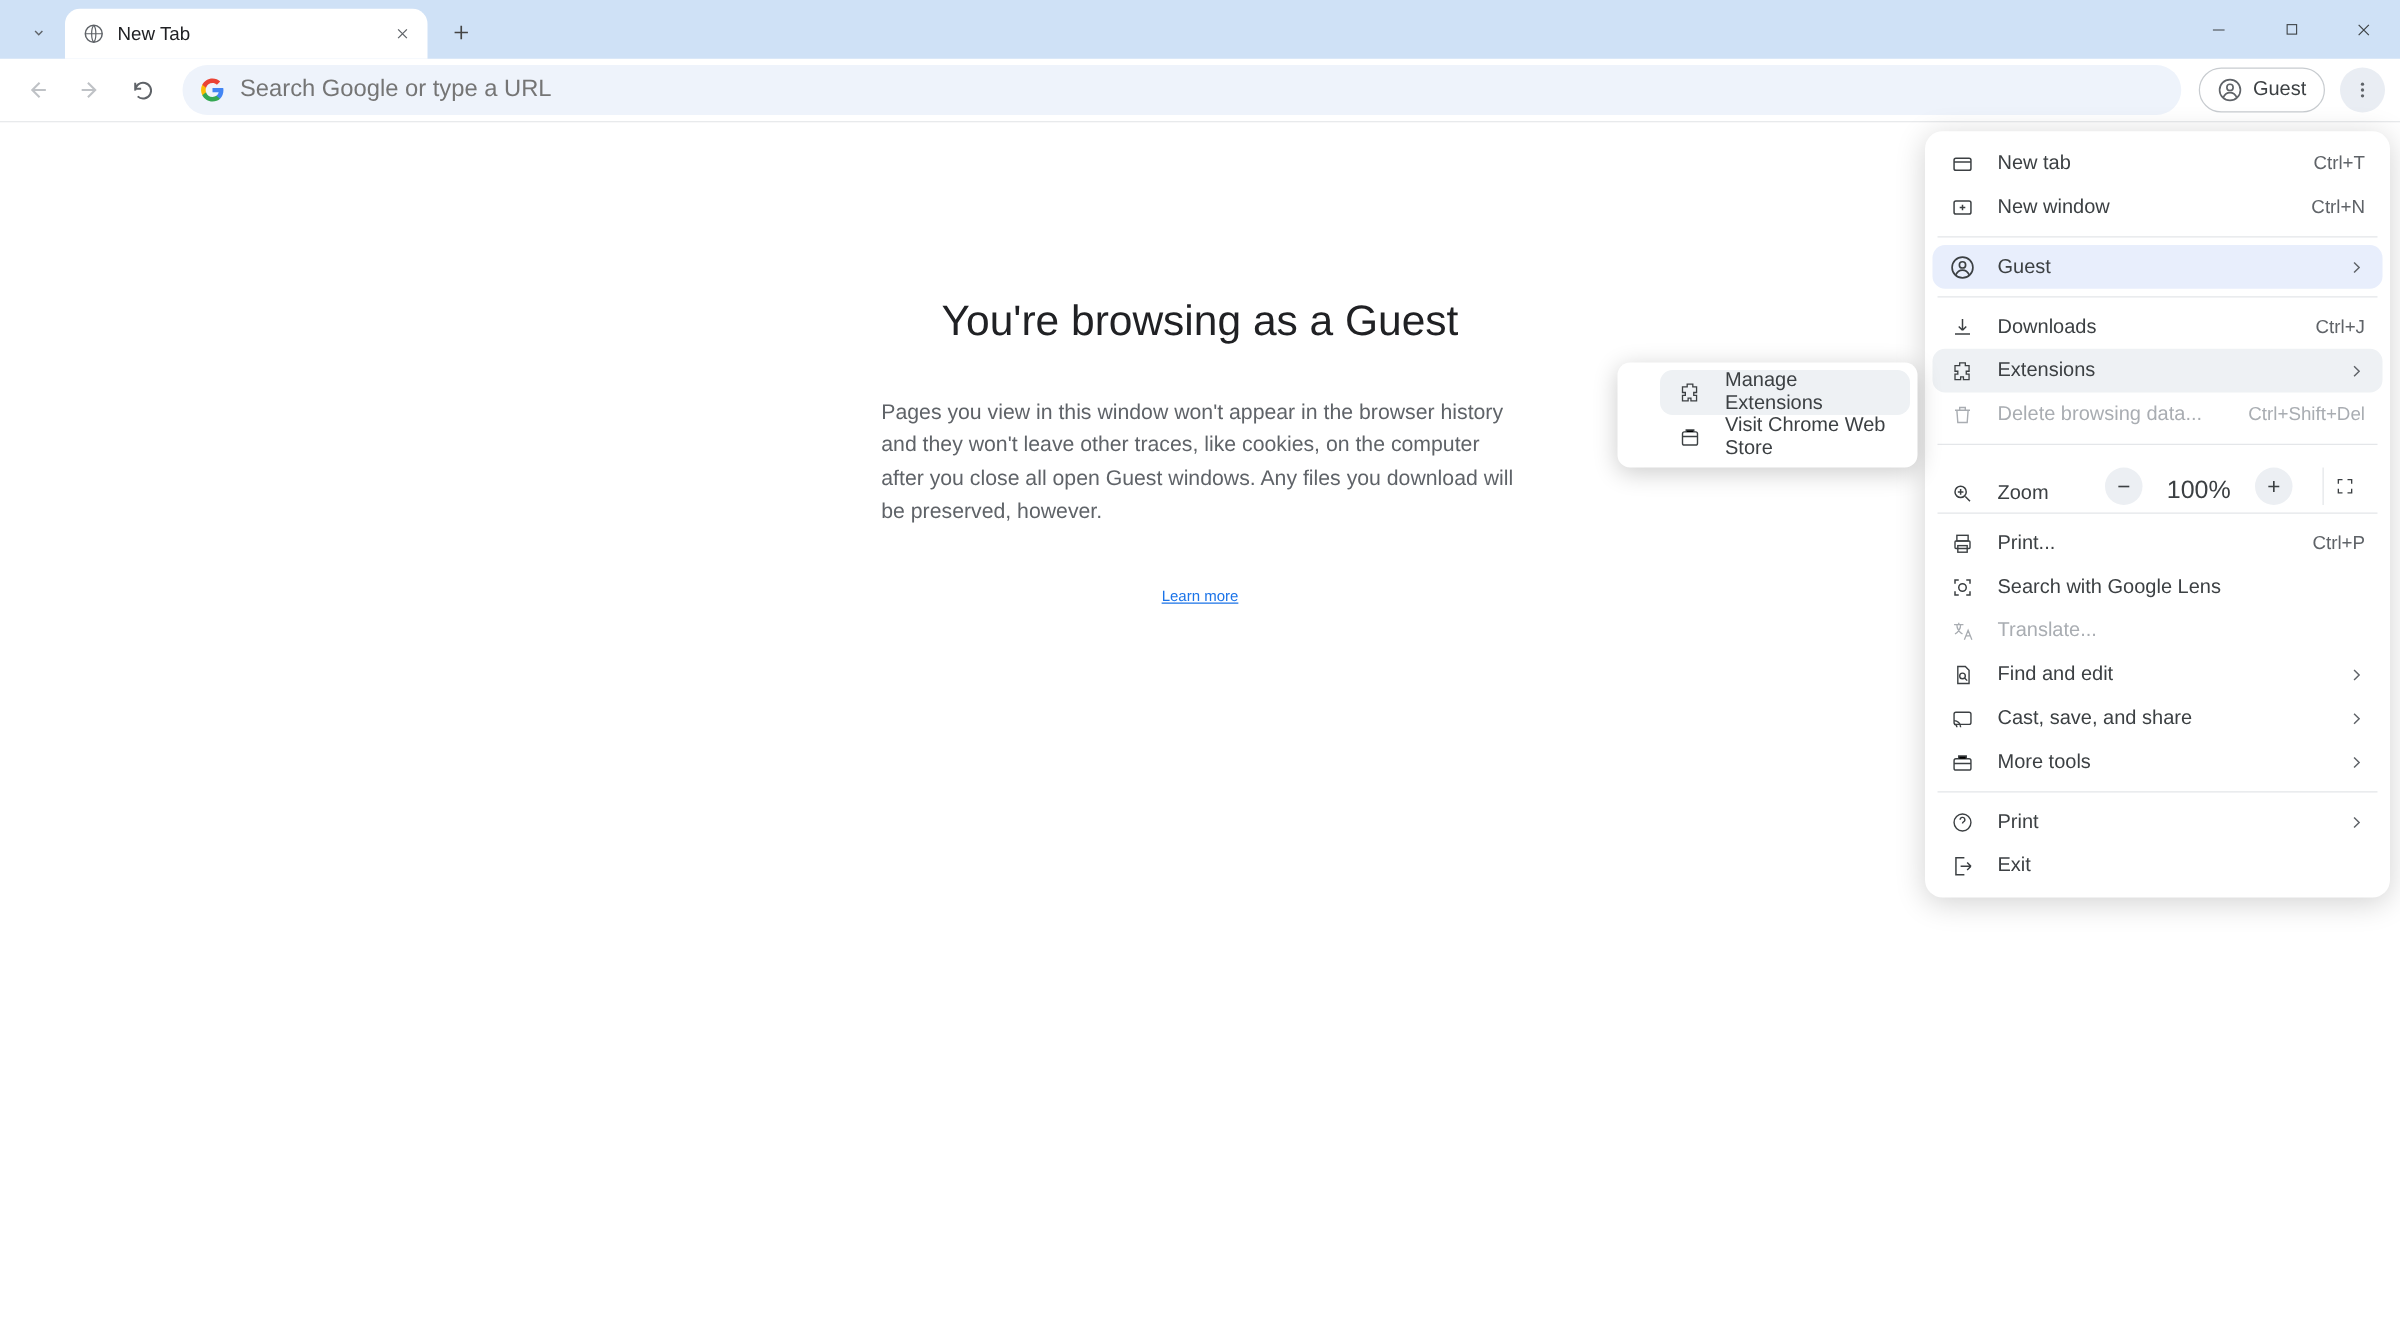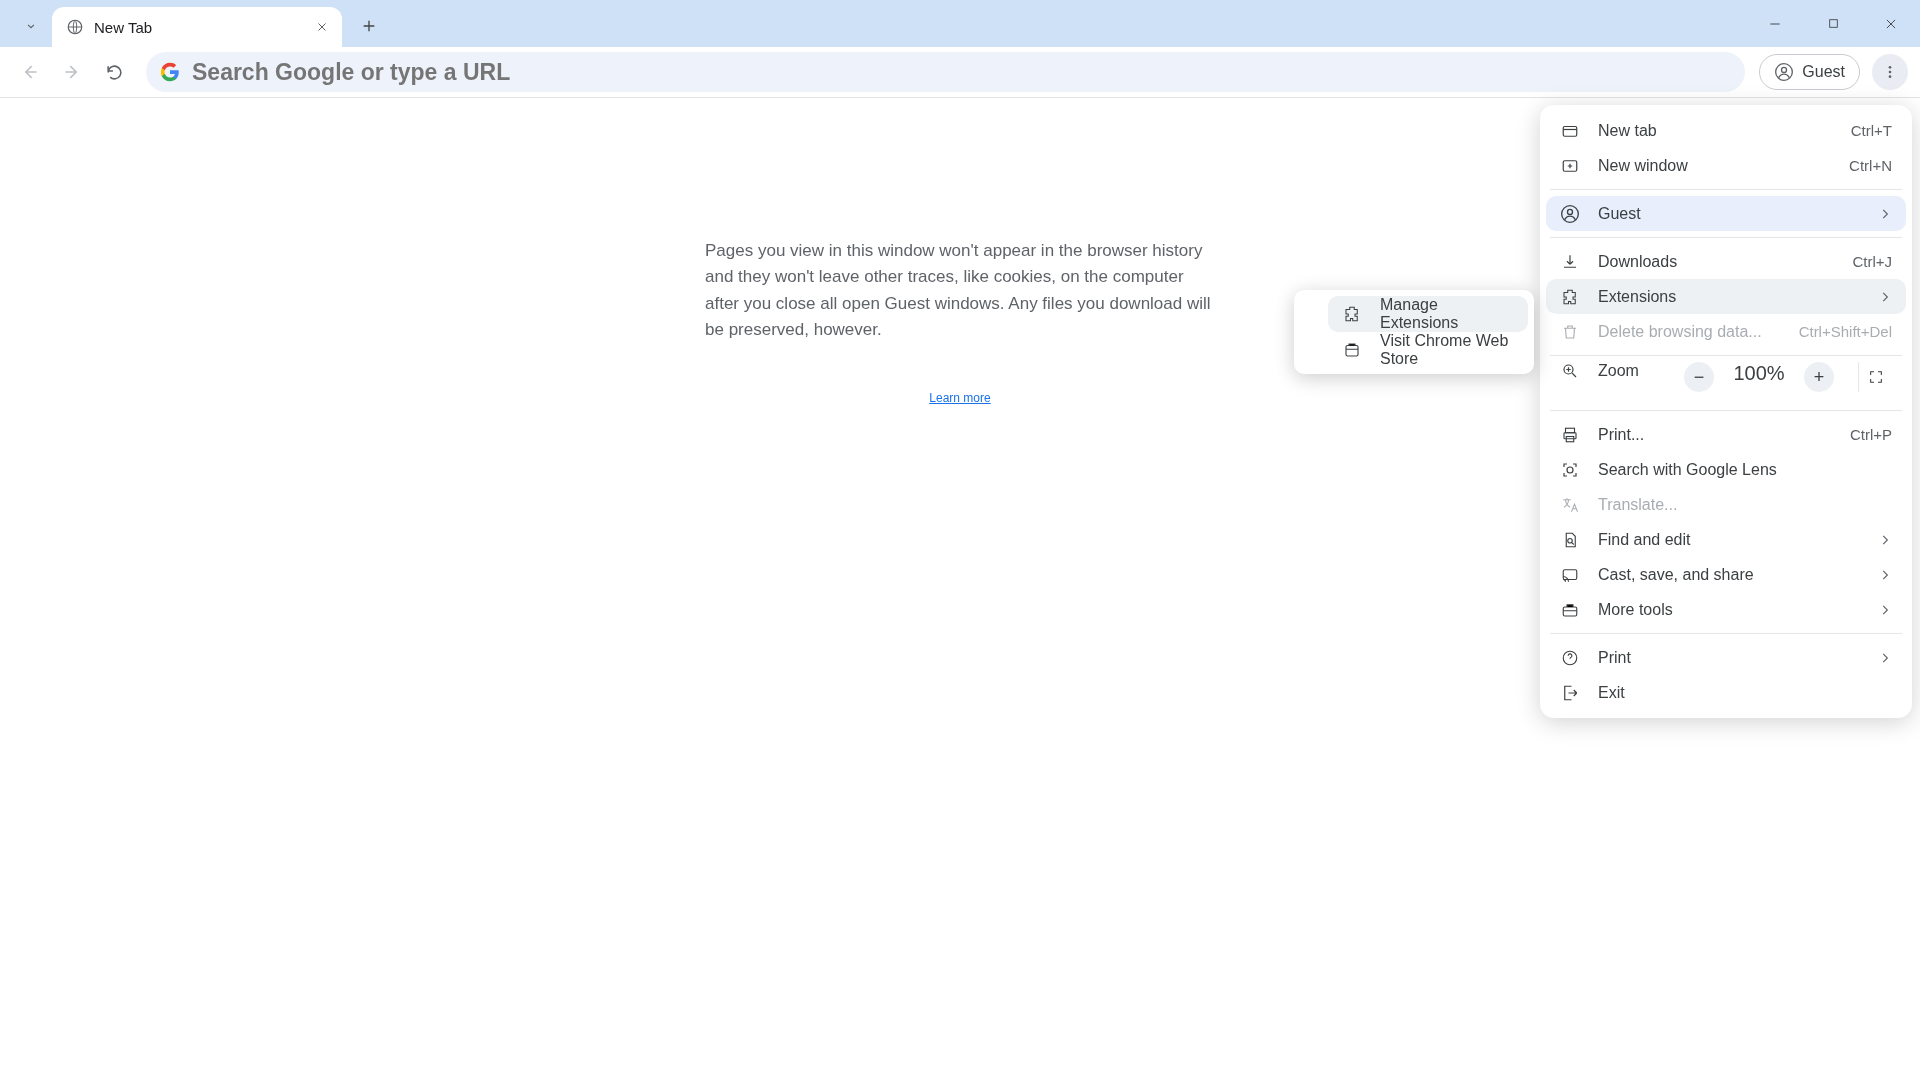--- a/index.html
+++ b/index.html
@@ -14,21 +14,21 @@
 .tab .tab-close { width:20px;height:20px;display:flex;align-items:center;justify-content:center;color:#5f6368;cursor:pointer;border-radius:50%; }
 .newtab-btn { width:34px;height:34px;margin:0 0 4px 10px;display:flex;align-items:center;justify-content:center;color:#444;cursor:pointer;border-radius:50%; }
 .window-controls { position:absolute; right:0; top:0; height:47px; display:flex; }
 .window-controls div { width:58px; height:47px; display:flex;align-items:center;justify-content:center;color:#3c4043;cursor:pointer; }
 
 
 .toolbar { height:51px; background:#fff; border-bottom:1px solid #e1e3e6; display:flex; align-items:center; padding:0 12px; gap:6px; }
 .nav-btn { width:36px;height:36px;border-radius:50%;display:flex;align-items:center;justify-content:center;color:#5f6368;cursor:pointer; }
 .nav-btn.disabled { color:#bfc2c6; cursor:default; }
 .omnibox { flex:1; height:40px; background:#eef3fb; border-radius:20px; display:flex; align-items:center; padding:0 14px; gap:12px; margin:0 8px; }
-.omnibox input { border:none; background:transparent; outline:none; font-size:23px; color:#a21caf; flex:1;font-weight:bold; }
+.omnibox input { border:none; background:transparent; outline:none; font-size:19px; color:#a21caf; flex:1; }
 .guest-chip { height:36px; border:1px solid #c8ccd0; border-radius:18px; padding:0 14px; display:flex; align-items:center; gap:8px; color:#3c4043; font-size:16px; cursor:pointer; }
 .menu-btn { width:36px;height:36px;border-radius:50%;background:#e9edf3;display:flex;align-items:center;justify-content:center;color:#5f6368;cursor:pointer;margin-left:6px; }
 
 
 .content { position:absolute; top:98px; left:0; right:0; bottom:0; background:#fff; display:flex; flex-direction:column; align-items:center; padding-top:140px; }
 .content h1 { font-size:34px; font-weight:400; color:#202124; margin-bottom:40px; }
 .content p { font-size:17px; color:#5f6368; line-height:1.55; max-width:510px; text-align:left; }
 .content a { color:#1a73e8; font-size:12px; margin-top:48px; display:inline-block; }
 
 
@@ -36,21 +36,21 @@
 .menu-item { height:35px; display:flex; align-items:center; padding:0 14px; gap:18px; border-radius:10px; font-size:16px; color:#3c4043; cursor:pointer; position:relative; }
 .menu-item.highlight { background:#e8eefc; }
 .menu-item.hover { background:#eef1f4; }
 .menu-item.disabled { color:#a9adb2; cursor:default; }
 .menu-item .mi-icon { width:20px; display:flex; align-items:center; justify-content:center; color:inherit; }
 .menu-item .mi-label { flex:1; }
 .menu-item .mi-short { font-size:15px; color:#5f6368; }
 .menu-item.disabled .mi-short { color:#a9adb2; }
 .menu-item .mi-arrow { color:#5f6368; }
 .menu-sep { height:1px; background:#e4e6e9; margin:6px 4px; }
-.zoom-row { height:42px; display:flex; align-items:flex-start; padding:0 14px; gap:18px; font-size:16px; color:#3c4043; }
+.zoom-row { height:42px; display:flex; align-items:flex-end; padding:0 14px; gap:18px; font-size:16px; color:#3c4043; }
 .zoom-row .mi-icon { width:20px; display:flex;align-items:center;justify-content:center; }
 .zoom-row .zoom-label { flex:1; }
 .zoom-circle { width:30px;height:30px;border-radius:50%;background:#eceff3;display:flex;align-items:center;justify-content:center;color:#3c4043;cursor:pointer;font-size:18px;line-height:1; }
 .zoom-val { width:54px; text-align:center; font-size:20px; }
 .zoom-full { width:34px;height:30px;border-left:1px solid #e4e6e9;margin-left:6px;display:flex;align-items:center;justify-content:center;cursor:pointer;color:#3c4043; }
 
 
 .submenu { position:absolute; top:290px; right:386px; width:240px; background:#fff; border-radius:10px; box-shadow:0 4px 20px rgba(0,0,0,.2); padding:6px; z-index:60; }
 .submenu .menu-item { height:36px; font-size:16px;margin-left:28px; }
 
@@ -142,20 +142,21 @@
   <div class="menu-btn">
     <svg width="16" height="16" viewBox="0 0 24 24">
         <circle cx="12" cy="5" r="2" fill="#5f6368"></circle>
         <circle cx="12" cy="12" r="2" fill="#5f6368"></circle>
         <circle cx="12" cy="19" r="2" fill="#5f6368"></circle>
       </svg>
   </div>
 </div>
 
 <div class="content">
+  <h1>You're browsing as a Guest</h1>
   <p>Pages you view in this window won't appear in the browser history and they won't leave other traces, like cookies, on the computer after you close all open Guest windows. Any files you download will be preserved, however.</p>
   <a href="#">Learn more</a>
 </div>
 
 <div class="menu">
 
   <div class="menu-item">
     <span class="mi-icon">
         <svg width="18" height="18" viewBox="0 0 24 24">
           <rect x="3" y="6" width="18" height="13" rx="2" fill="none" stroke="currentColor" stroke-width="1.6"></rect>

